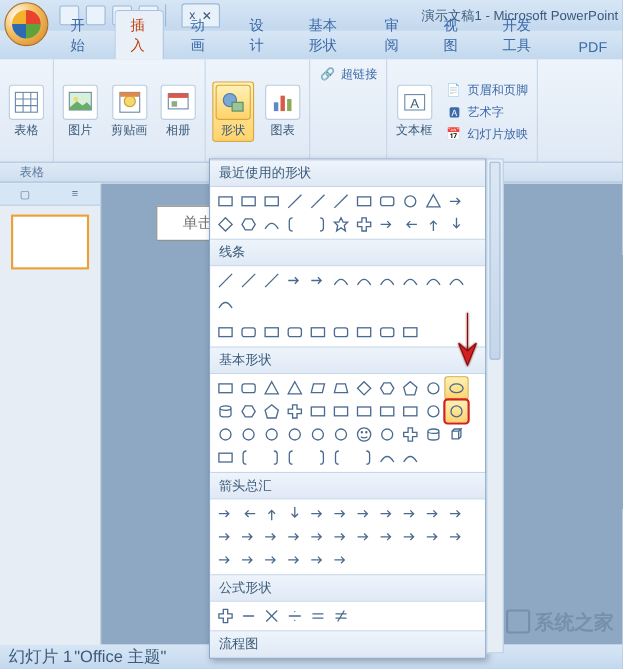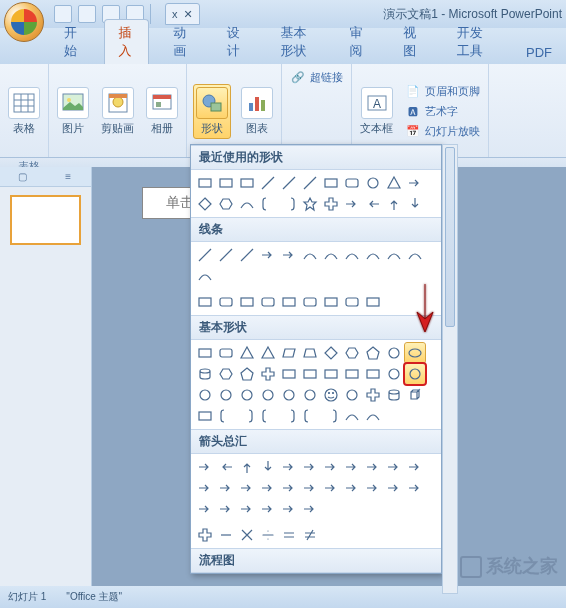--- a/index.html
+++ b/index.html
@@ -10,21 +10,21 @@
 .office-btn { width: 40px; height: 40px; border-radius: 50%; background: radial-gradient(circle at 30% 30%, #fff, #f6c46a 40%, #d67e1a); border: 1px solid #a37031; position: absolute; top: 2px; left: 4px; z-index: 10; display:flex;align-items:center;justify-content:center;}
 .office-btn-inner{width:26px;height:26px;border-radius:50%;background:conic-gradient(#e8432d 0 90deg,#5fa33a 90deg 180deg,#2c6bb3 180deg 270deg,#f3b22c 270deg 360deg);}
 .qat { margin-left: 50px; display: flex; gap: 6px; align-items:center;}
 .qat-btn { width: 18px; height: 18px; background: #eaf2fb; border: 1px solid #9ab8d8; border-radius: 2px; }
 .qat-sep{width:1px;height:20px;background:#9ab8d8;}
 .doc-tab{margin-left:8px;height:22px;background:#e8f0fa;border:1px solid #9ab8d8;border-radius:3px 3px 0 0;padding:0 6px;display:flex;align-items:center;font-size:11px;color:#3b5a7a;}
 .doc-tab .x{margin-left:6px;color:#3b5a7a;}
 .title-text { flex: 1; text-align: right; font-size: 12px; color: #3b5a7a; }
 
 
-.ribbon-tabs { height: 36px; background: linear-gradient(#d7e6f5,#c3d8ee); display: flex; align-items: flex-end; padding-left: 50px; gap: 10px;}
+.ribbon-tabs { height: 26px; background: linear-gradient(#d7e6f5,#c3d8ee); display: flex; align-items: flex-end; padding-left: 50px; gap: 10px;}
 .rtab { padding: 4px 14px 4px; font-size: 13px; color: #3c6aa8; cursor: pointer; border-radius:4px 4px 0 0;}
 .rtab.active { background: #e9f0f8; color: #c2410c; border:1px solid #a9c1dc;border-bottom:none;}
 
 
 .ribbon { height: 94px; background: linear-gradient(#eef4fb,#dfe9f5); border-bottom: 1px solid #a9c1dc; display: flex; }
 .rgroup { border-right: 1px solid #c5d6ea; padding: 4px 6px 2px; display: flex; flex-direction: column; align-items: center; justify-content: space-between; }
 .rgroup-main { display: flex; gap: 8px; flex:1;align-items:center;}
 .rbtn-big { display: flex; flex-direction: column; align-items: center; gap: 2px; padding: 2px 2px; border-radius: 3px; cursor:pointer;}
 .rbtn-big.active { background: linear-gradient(#fff1b5,#ffd36b); border:1px solid #d9a53c;}
 .rbtn-ico { width: 32px; height: 32px; background: #fff; border: 1px solid #b8cde3; border-radius: 3px; display:flex;align-items:center;justify-content:center;}
@@ -43,38 +43,38 @@
 
 .workspace { position:absolute;top:167px;left:0;right:0;bottom:22px;display:flex;background:#fff;}
 .thumb-pane{width:92px;background:#e6edf5;border-right:1px solid #b8cde3;}
 .thumb-tabs{height:20px;display:flex;background:#d7e6f5;border-bottom:1px solid #b8cde3;}
 .thumb-tab{flex:1;display:flex;align-items:center;justify-content:center;font-size:10px;color:#5a7a9e;}
 .thumb{margin:8px 10px;border:2px solid #e8a23a;background:#fff;height:50px;}
 .slide-area{flex:1;background:#8ea7c3;position:relative;display:flex;align-items:flex-start;justify-content:flex-start;}
 .slide{margin:20px 0 0 50px;width:90px;height:32px;background:#fff;border:1px solid #888;display:flex;align-items:center;justify-content:center;font-size:14px;color:#777;}
 
 
-.statusbar{position:absolute;bottom:0;left:0;right:0;height:22px;background:linear-gradient(#d7e6f5,#c3d8ee);display:flex;align-items:center;font-size:10px;color:#3b5a7a;padding:0 8px;gap:20px;}
+.statusbar{position:absolute;bottom:0;left:0;right:0;height:22px;background:linear-gradient(#d7e6f5,#c3d8ee);display:flex;align-items:center;font-size:15px;color:#3b5a7a;padding:0 8px;gap:2px;}
 
 
 .shapes-dd{position:absolute;top:144px;left:190px;width:252px;background:#fff;border:1px solid #8aa7c7;box-shadow:2px 2px 6px rgba(0,0,0,.3);z-index:50;}
 .dd-scroll{position:absolute;top:144px;left:442px;width:16px;bottom:14px;background:#e6edf5;border:1px solid #b8cde3;z-index:50;}
 .dd-scroll-thumb{position:absolute;top:2px;left:2px;right:2px;height:180px;background:linear-gradient(#dbe7f4,#c5d6ea);border:1px solid #9ab8d8;border-radius:2px;}
-.dd-cat{background:linear-gradient(#eef4fb,#dfe9f5);border-top:1px solid #c5d6ea;border-bottom:1px solid #c5d6ea;padding:3px 8px;font-size:12px;font-weight:bold;color:#3b5a7a;}
+.dd-cat{background:linear-gradient(#eef4fb,#dfe9f5);border-top:1px solid #c5d6ea;border-bottom:1px solid #c5d6ea;padding:3px 8px;font-size:12px;font-weight:normal;color:#3b5a7a;}
 .dd-grid{display:flex;flex-wrap:wrap;padding:3px 4px;gap:1px;}
 .shape-cell{width:20px;height:20px;display:flex;align-items:center;justify-content:center;cursor:pointer;border-radius:2px;}
 .shape-cell.hl{background:linear-gradient(#fff1b5,#ffd36b);outline:1px solid #d9a53c;}
 .shape-cell svg{width:16px;height:16px;stroke:#4a6a8f;stroke-width:1.2;fill:none;}
 
 
 .red-arrow{position:absolute;top:284px;left:415px;z-index:60;}
 .red-arrow svg{filter:drop-shadow(0 0 1px #600);}
 
 
-.wm{position:absolute;right:8px;bottom:30px;font-size:18px;color:rgba(80,100,130,.35);font-weight:bold;z-index:55;display:flex;align-items:flex-end;gap:4px;}
+.wm{position:absolute;right:8px;bottom:30px;font-size:18px;color:rgba(80,100,130,.35);font-weight:bold;z-index:55;display:flex;align-items:flex-start;gap:4px;}
 .wm-ico{width:22px;height:22px;border:2px solid rgba(80,100,130,.35);border-radius:3px;}
 </style>
 </head>
 <body>
 
 <div class="office-btn">
     <div class="office-btn-inner"></div>
   </div>
 
 <div class="titlebar">
@@ -811,20 +811,21 @@
         <svg viewBox="0 0 16 16">
           <path d="M2 8 L11 8 M8 5 L11 8 L8 11" stroke="#4a6a8f" stroke-width="1.2" fill="none"></path>
         </svg>
       </div>
       <div class="shape-cell">
         <svg viewBox="0 0 16 16">
           <path d="M2 8 L11 8 M8 5 L11 8 L8 11" stroke="#4a6a8f" stroke-width="1.2" fill="none"></path>
         </svg>
       </div>
     </div>
+  <div class="dd-cat">公式形状</div>
   <div class="dd-grid" id="grid-equation">
       <div class="shape-cell">
         <svg viewBox="0 0 16 16">
           <path d="M6 2 L10 2 L10 6 L14 6 L14 10 L10 10 L10 14 L6 14 L6 10 L2 10 L2 6 L6 6 Z" stroke="#4a6a8f" stroke-width="1.2" fill="none"></path>
         </svg>
       </div>
       <div class="shape-cell">
         <svg viewBox="0 0 16 16">
           <path d="M3 8 L13 8" stroke="#4a6a8f" stroke-width="1.2" fill="none"></path>
         </svg>

